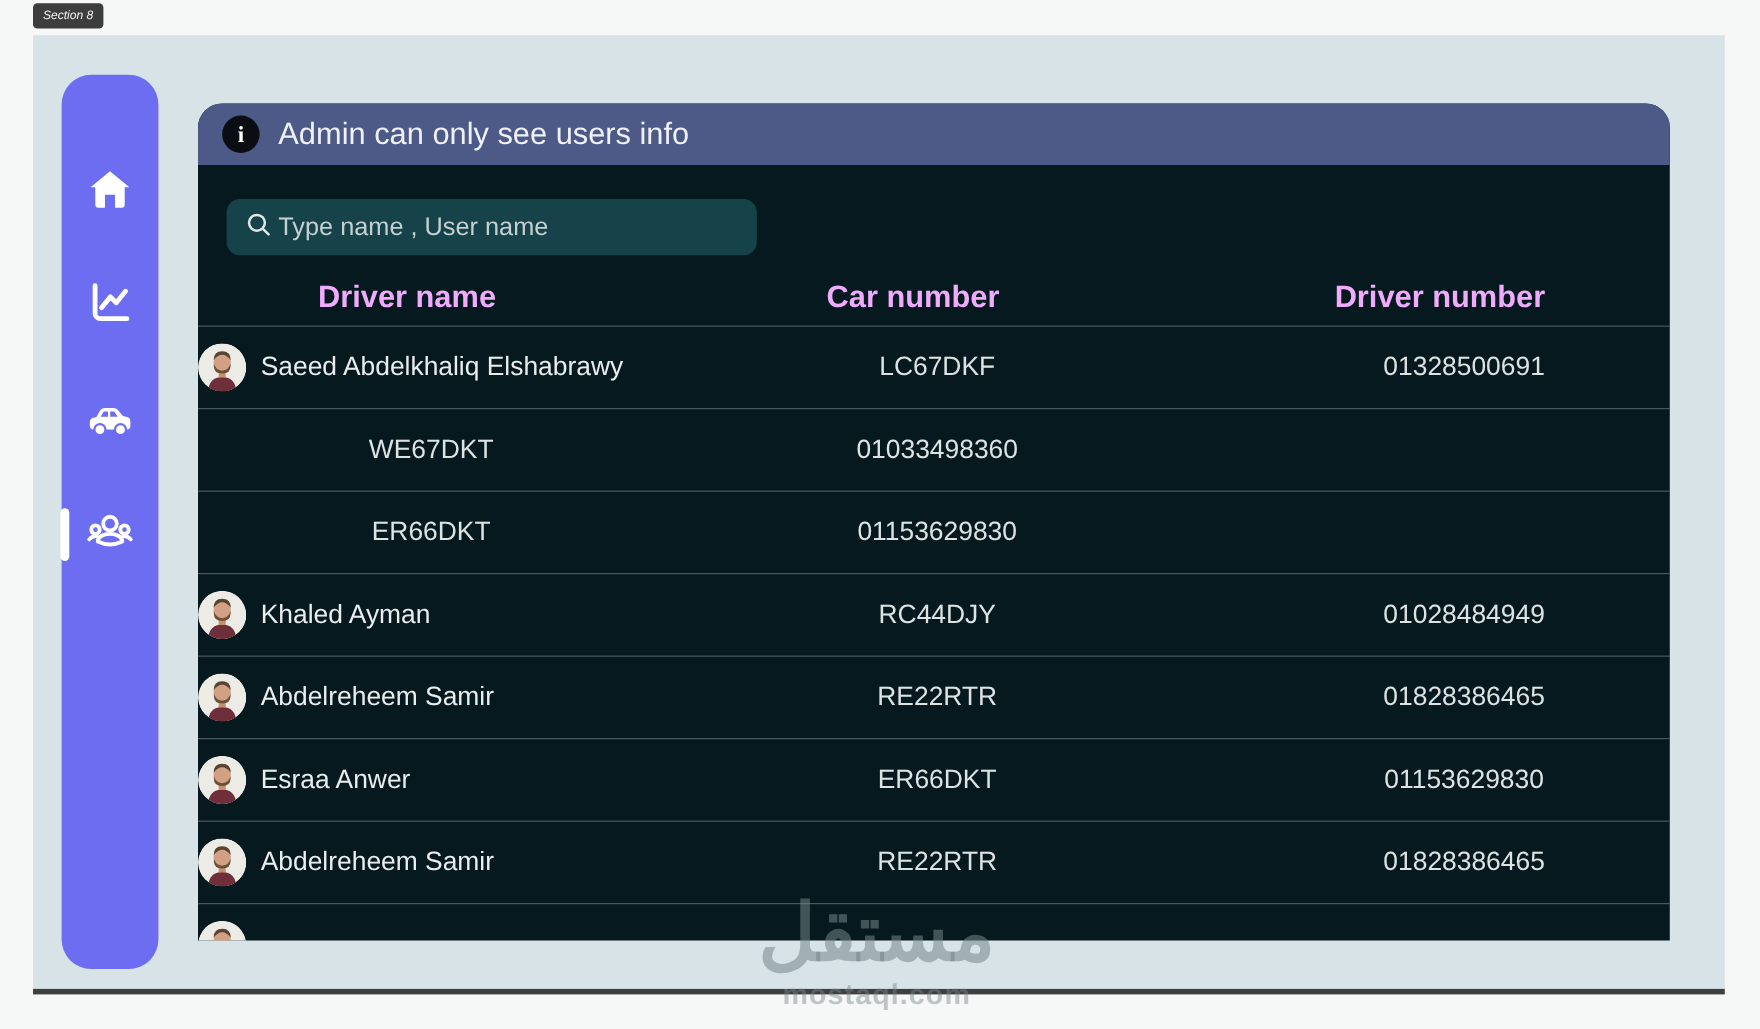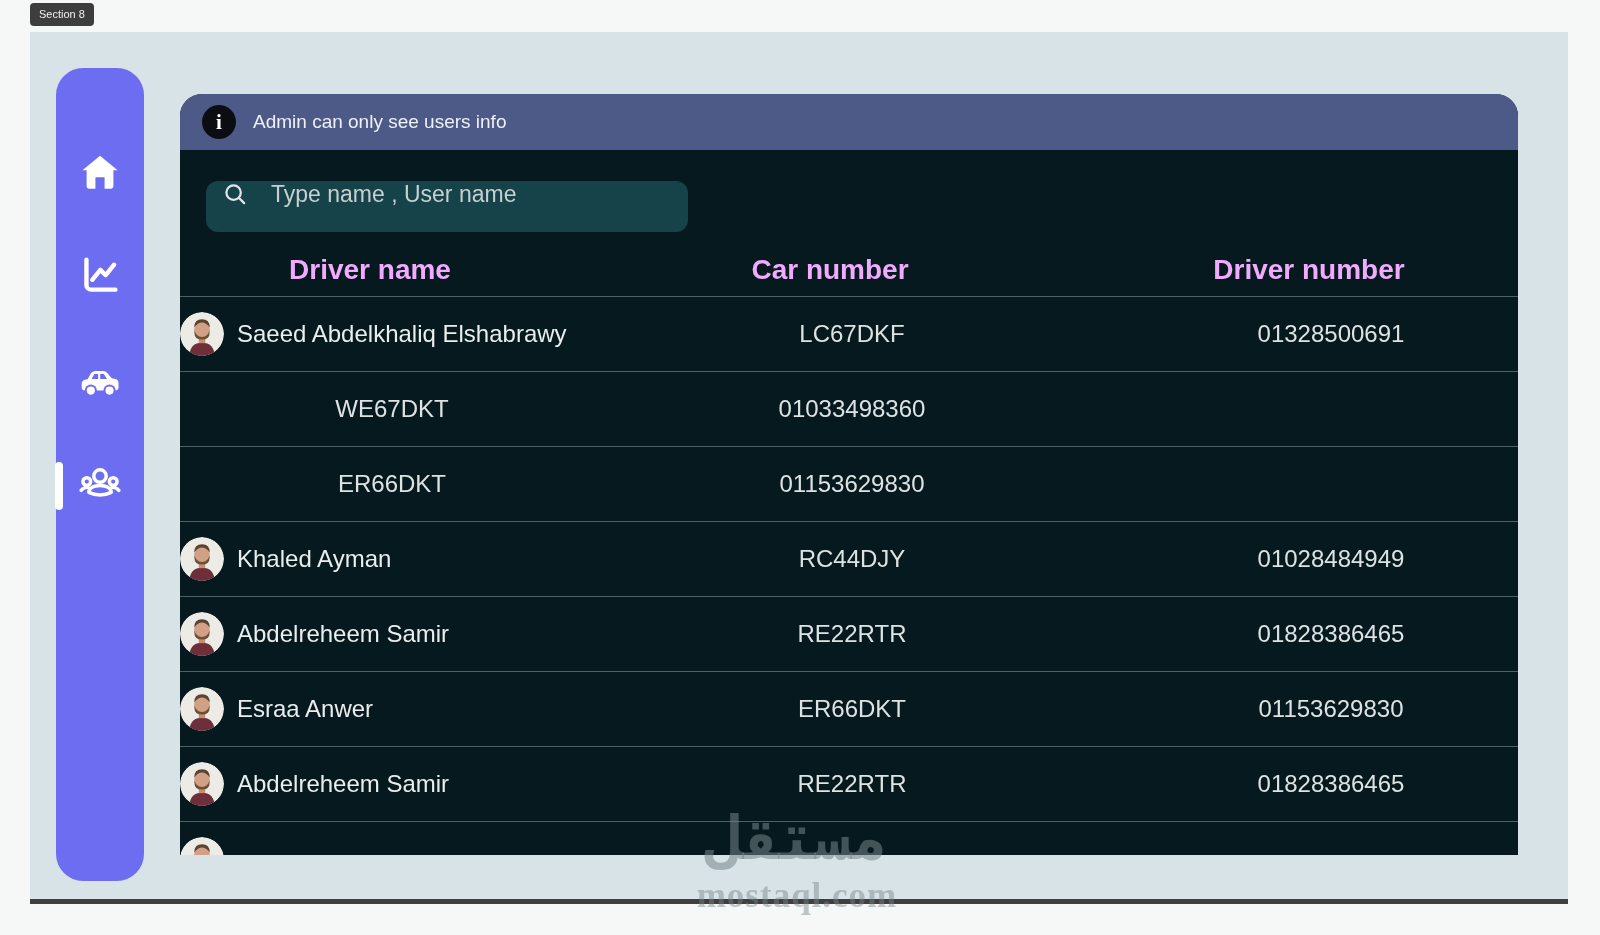--- a/index.html
+++ b/index.html
@@ -17,21 +17,21 @@
   body{
     position:relative;
     background:var(--page-bg);
     font-family:"Liberation Sans", sans-serif;
     overflow:hidden;
   }
   
   .section-badge{
     position:absolute;left:30px;top:3px;height:23px;
     background:#3d3d3d;color:#f0f0f0;border-radius:4px;
-    font-size:11px;line-height:23px;padding:0 9px;z-index:20;
+    font-size:11px;line-height:23px;padding:0 9px;z-index:20;font-style:italic;
   }
   
   .canvas{
     position:absolute;left:30px;top:32px;width:1538px;height:867px;
     background:var(--canvas-bg);
   }
   .bottom-bar{
     position:absolute;left:30px;top:899px;width:1538px;height:5px;
     background:#3e3f3e;
   }
@@ -56,25 +56,25 @@
   }
   .banner{
     height:56px;background:var(--banner);
     display:flex;align-items:center;padding-left:22px;gap:17px;
   }
   .info-circle{
     width:34px;height:34px;border-radius:50%;background:#0a0e13;
     color:#fff;display:flex;align-items:center;justify-content:center;
     font-family:"Liberation Serif", serif;font-size:21px;font-weight:bold;
   }
-  .banner-text{color:#eef1f5;font-size:19px;}
+  .banner-text{color:#eef1f5;font-size:28px;}
   .search-box{
     margin:31px 0 0 26px;width:482px;height:51px;border-radius:12px;
-    background:var(--search);display:flex;align-items:flex-start;
-    padding:0 14px 0 16px;gap:22px;
+    background:var(--search);display:flex;align-items:center;
+    padding:0 14px 0 16px;gap:4px;
   }
   .search-box svg{flex:0 0 auto;}
   .search-box input{
     background:transparent;border:none;outline:none;width:100%;
     font-family:"Liberation Sans", sans-serif;
     font-size:23px;color:#c6d0d1;
   }
   .search-box input::placeholder{color:#c6d0d1;opacity:1;}
   
   .thead{
@@ -96,22 +96,22 @@
     display:flex;align-items:center;gap:13px;padding-left:0;
     white-space:nowrap;overflow:visible;
   }
   .avatar{width:44px;height:44px;border-radius:50%;overflow:hidden;flex:0 0 auto;display:block;}
   .avatar svg{display:block;width:44px;height:44px;}
   
   .watermark{
     position:absolute;left:672px;top:810px;width:250px;z-index:30;
     text-align:center;pointer-events:none;color:rgba(118,133,138,0.55);
   }
-  .watermark .ar{font-size:60px;font-weight:bold;line-height:1.1;font-family:Liberation Mono, monospace;}
-  .watermark .dom{font-size:35px;font-weight:bold;letter-spacing:1px;color:rgba(118,133,138,0.45);font-family:Liberation Serif, serif;}
+  .watermark .ar{font-size:72px;font-weight:bold;line-height:1.1;}
+  .watermark .dom{font-size:26px;font-weight:bold;letter-spacing:1px;color:rgba(118,133,138,0.45);}
 </style>
 </head>
 <body>
 
 <div class="section-badge">Section 8</div>
 
 <div class="canvas">
 
   <aside class="sidebar">
     <div class="active-pill"></div>

